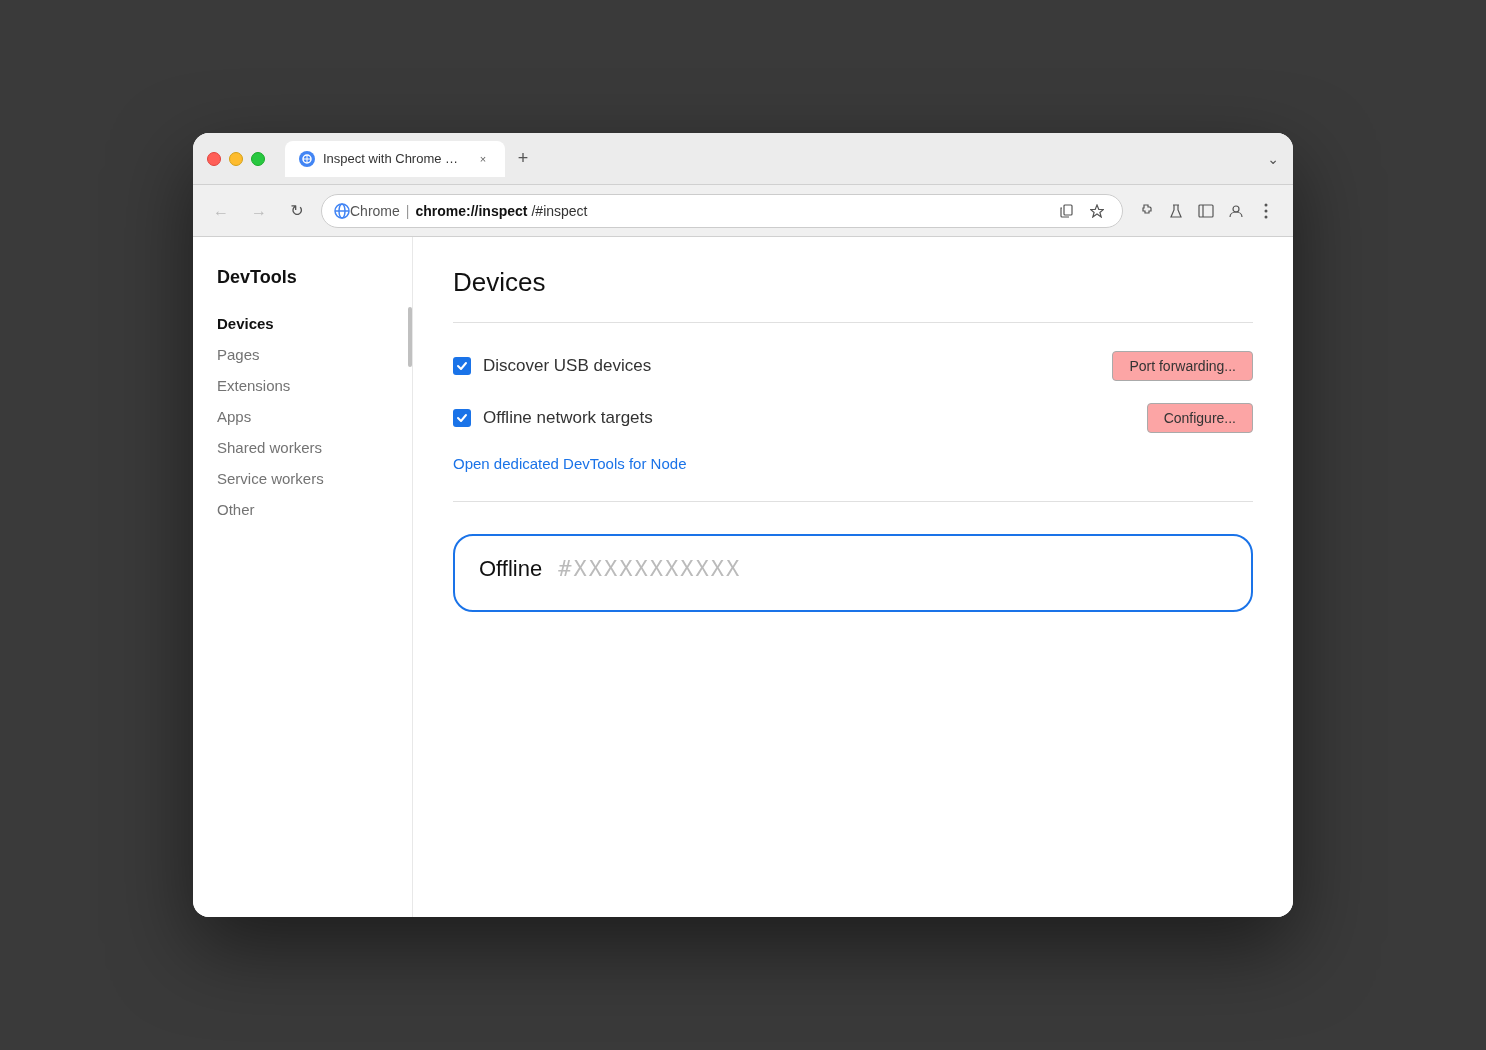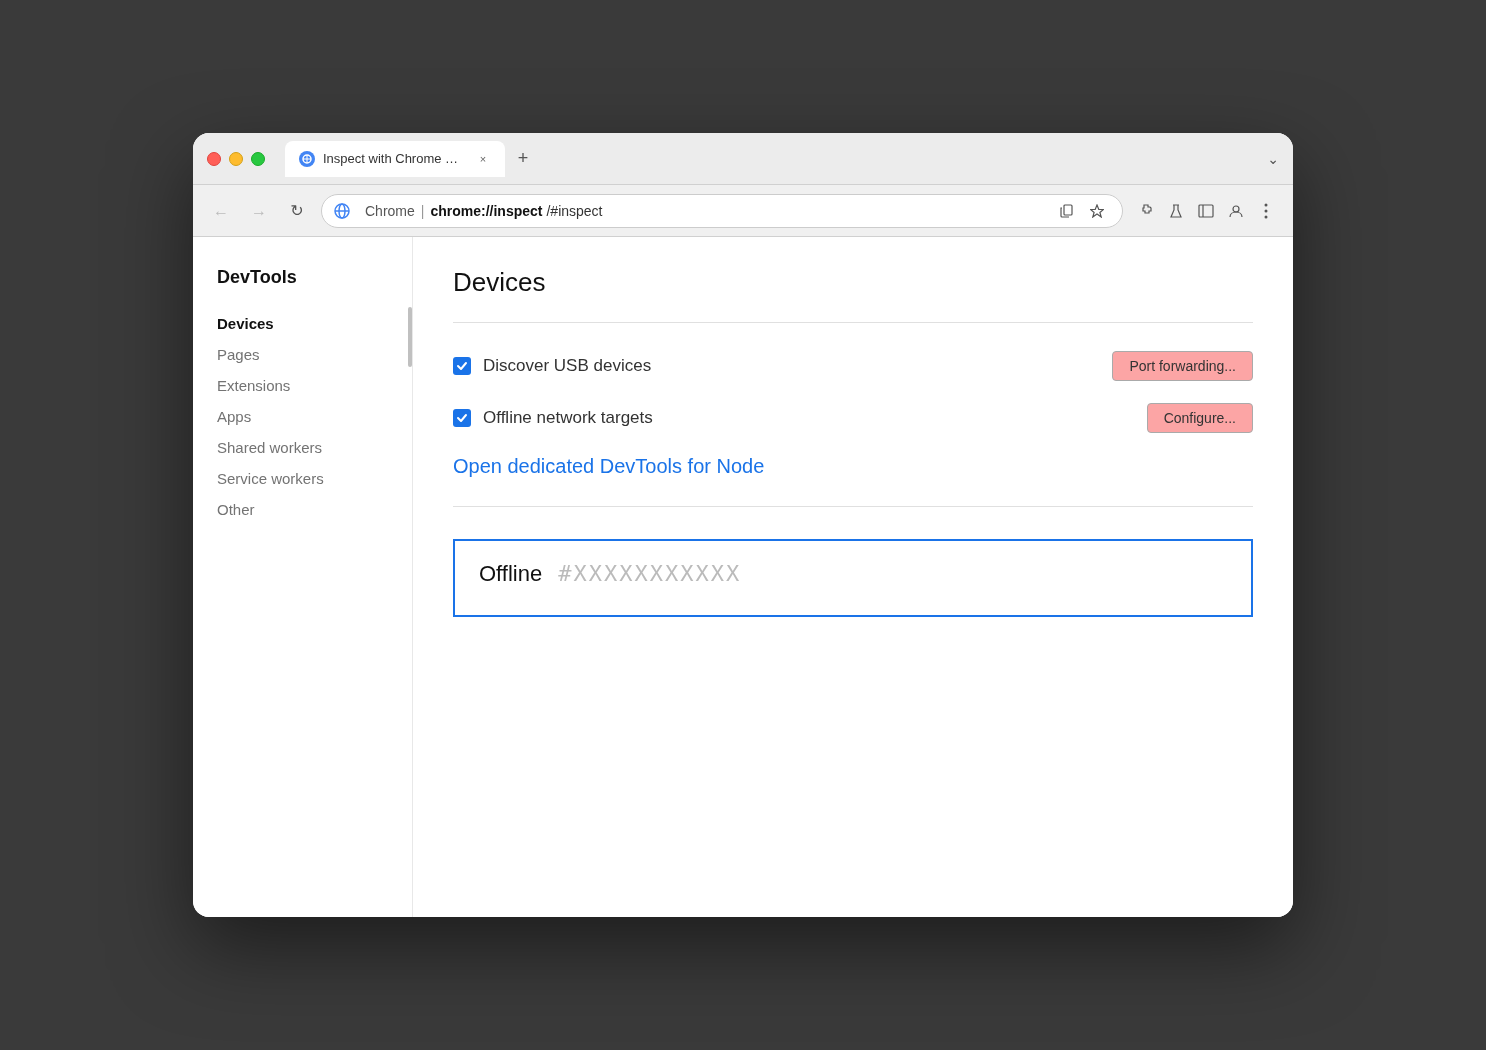--- a/index.html
+++ b/index.html
@@ -152,21 +152,21 @@
 
     .address-bar {
       flex: 1;
       height: 34px;
       background: #ffffff;
       border: 1px solid #ccc;
       border-radius: 20px;
       display: flex;
       align-items: center;
       padding: 0 12px;
-      gap: 15px;
+      gap: 0;
       font-size: 14px;
       color: #333;
     }
 
     .address-favicon {
       width: 16px;
       height: 16px;
       flex-shrink: 0;
     }
 
@@ -335,35 +335,35 @@
       cursor: pointer;
       white-space: nowrap;
     }
 
     .link-row {
       margin-bottom: 28px;
     }
 
     .devtools-link {
       color: #1a73e8;
-      font-size: 20px;
+      font-size: 15px;
       cursor: pointer;
       text-decoration: none;
     }
 
     .divider-bottom {
       height: 1px;
       background: #e0e0e0;
       margin-bottom: 32px;
     }
 
     
     .device-card {
       border: 2.5px solid #1a73e8;
-      border-radius: 0;
+      border-radius: 20px;
       padding: 20px 24px;
       background: #fff;
     }
 
     .device-header {
       display: flex;
       align-items: baseline;
       gap: 16px;
       margin-bottom: 8px;
     }

